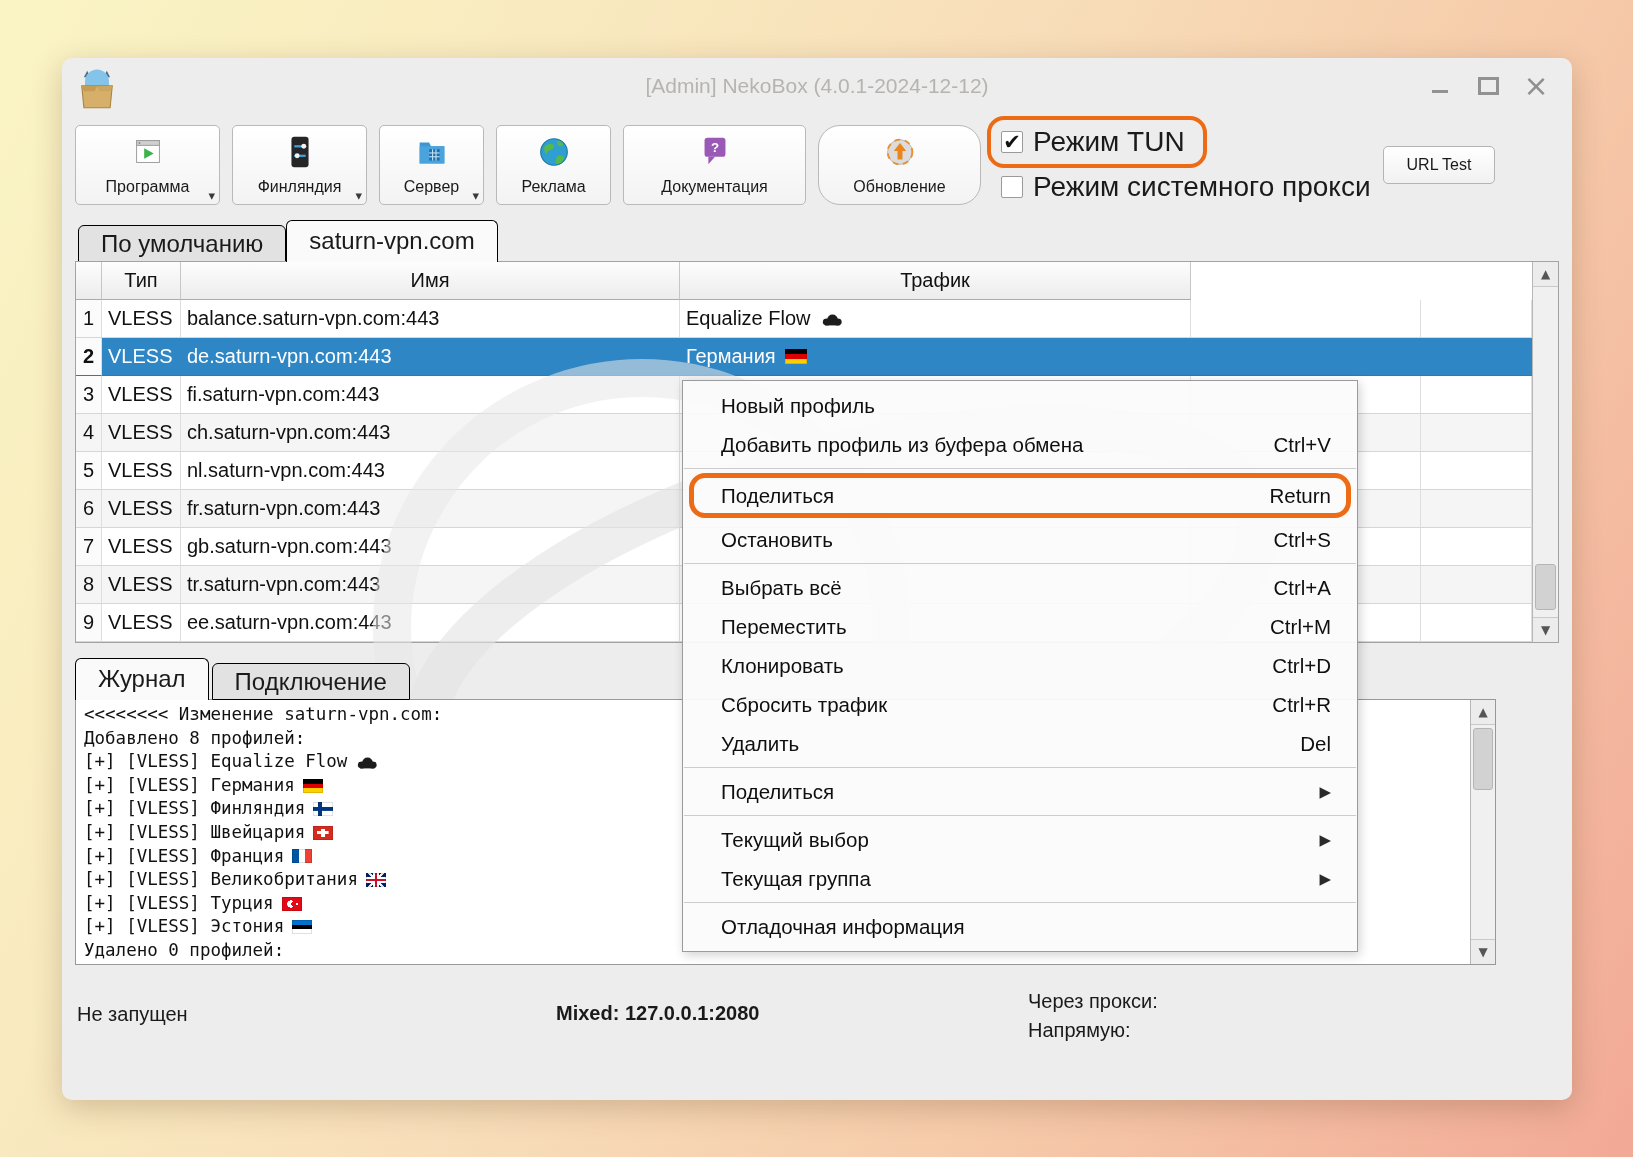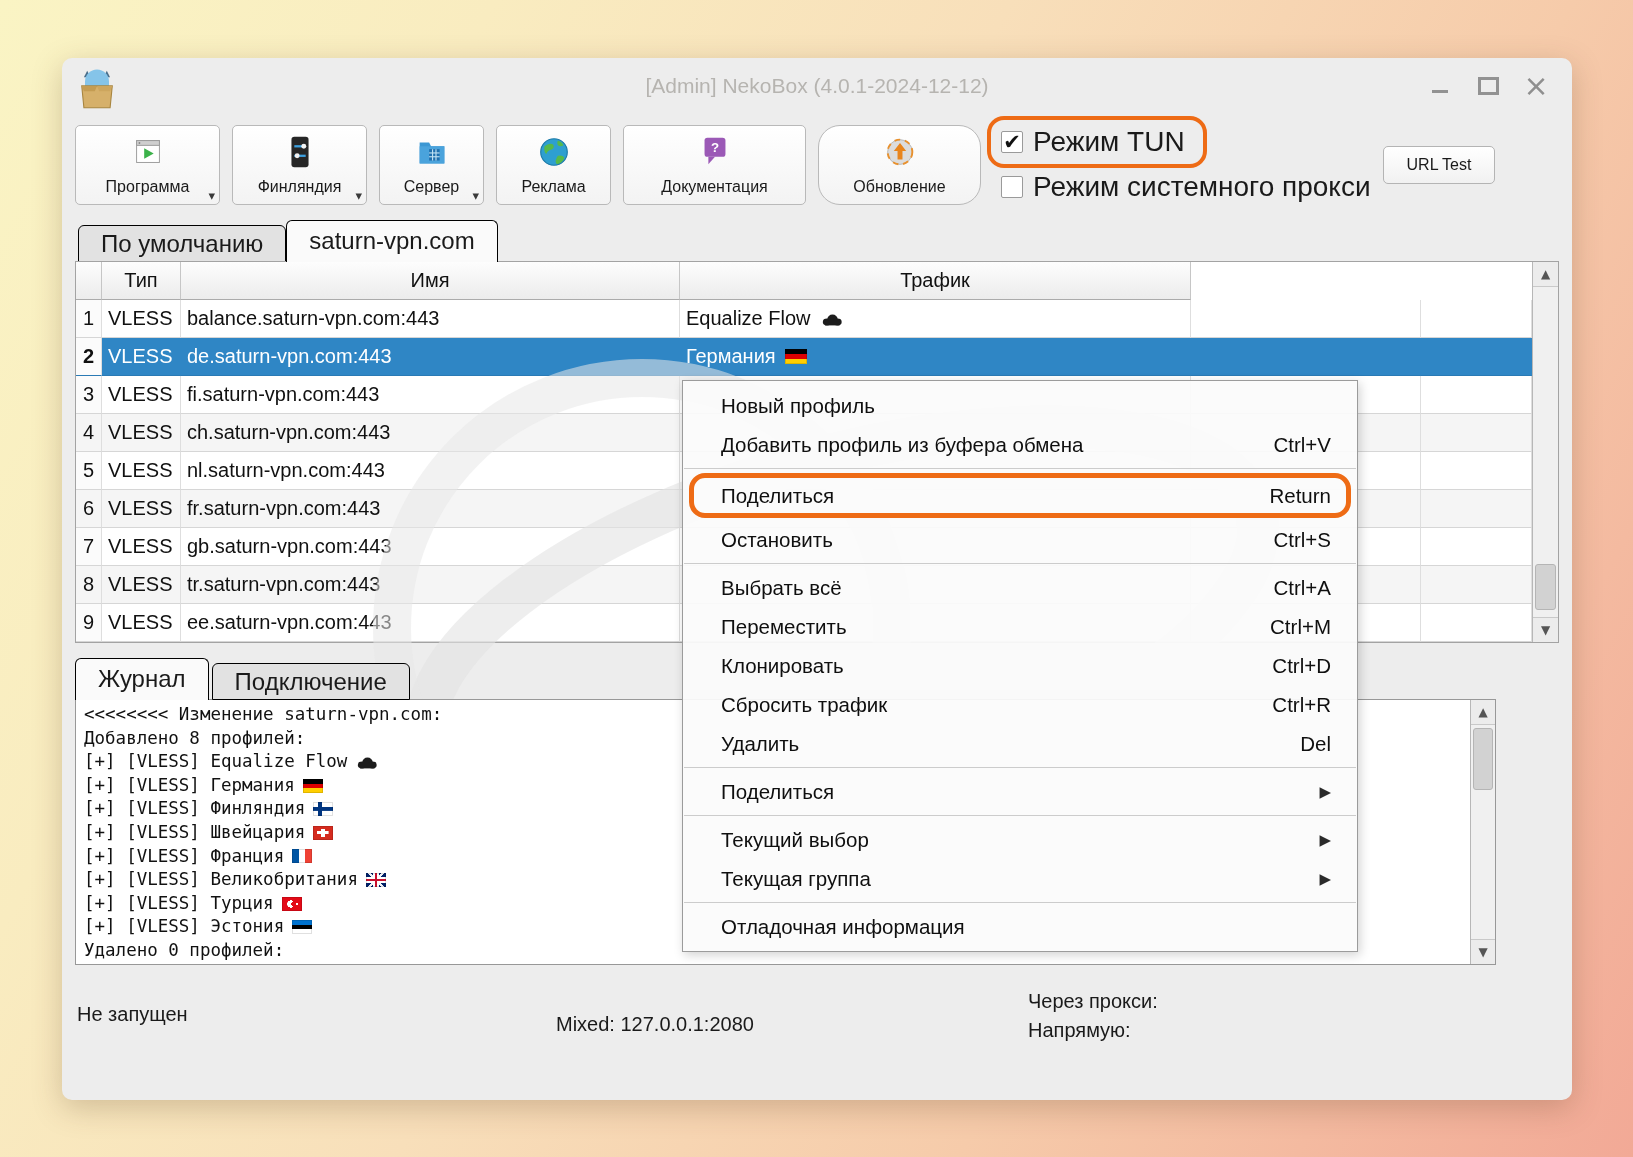--- a/index.html
+++ b/index.html
@@ -94,21 +94,21 @@
     linear-gradient(to bottom,transparent 41%,#c8102e 41% 59%,transparent 59%),
     linear-gradient(to right,transparent 43%,#c8102e 43% 57%,transparent 57%),
     linear-gradient(to bottom,transparent 32%,#fff 32% 68%,transparent 68%),
     linear-gradient(to right,transparent 36%,#fff 36% 64%,transparent 64%),
     linear-gradient(45deg,transparent 45%,rgba(255,255,255,.95) 45% 55%,transparent 55%),
     linear-gradient(-45deg,transparent 45%,rgba(255,255,255,.95) 45% 55%,transparent 55%),#012169;}
   .cloud-ico svg{display:block;}
   
   .status{position:absolute;left:13px;right:13px;top:915px;height:100px;font-size:20px;color:#1a1a1a;}
   .st-left{position:absolute;left:2px;top:30px;}
-  .st-center{position:absolute;left:481px;top:40px;}
+  .st-center{position:absolute;left:481px;top:29px;font-weight:bold;}
   .st-right{position:absolute;left:953px;top:14px;line-height:29px;}
   
   .watermark{position:absolute;left:180px;top:240px;z-index:1;pointer-events:none;}
   
   .menu{position:absolute;left:620px;top:322px;width:676px;z-index:10;
     background:rgba(251,251,251,.93);border:1px solid #9b9b9b;box-shadow:2px 3px 10px rgba(0,0,0,.18);
     padding:5px 0;box-sizing:border-box;}
   .mi{height:39px;display:flex;align-items:center;padding:0 26px 0 38px;font-size:20.5px;color:#0f0f0f;cursor:default;}
   .mi .sc{margin-left:auto;font-size:20.5px;color:#0f0f0f;}
   .mi .subarrow{margin-left:auto;font-size:15px;color:#2a2a2a;font-family:"DejaVu Sans",sans-serif;}

